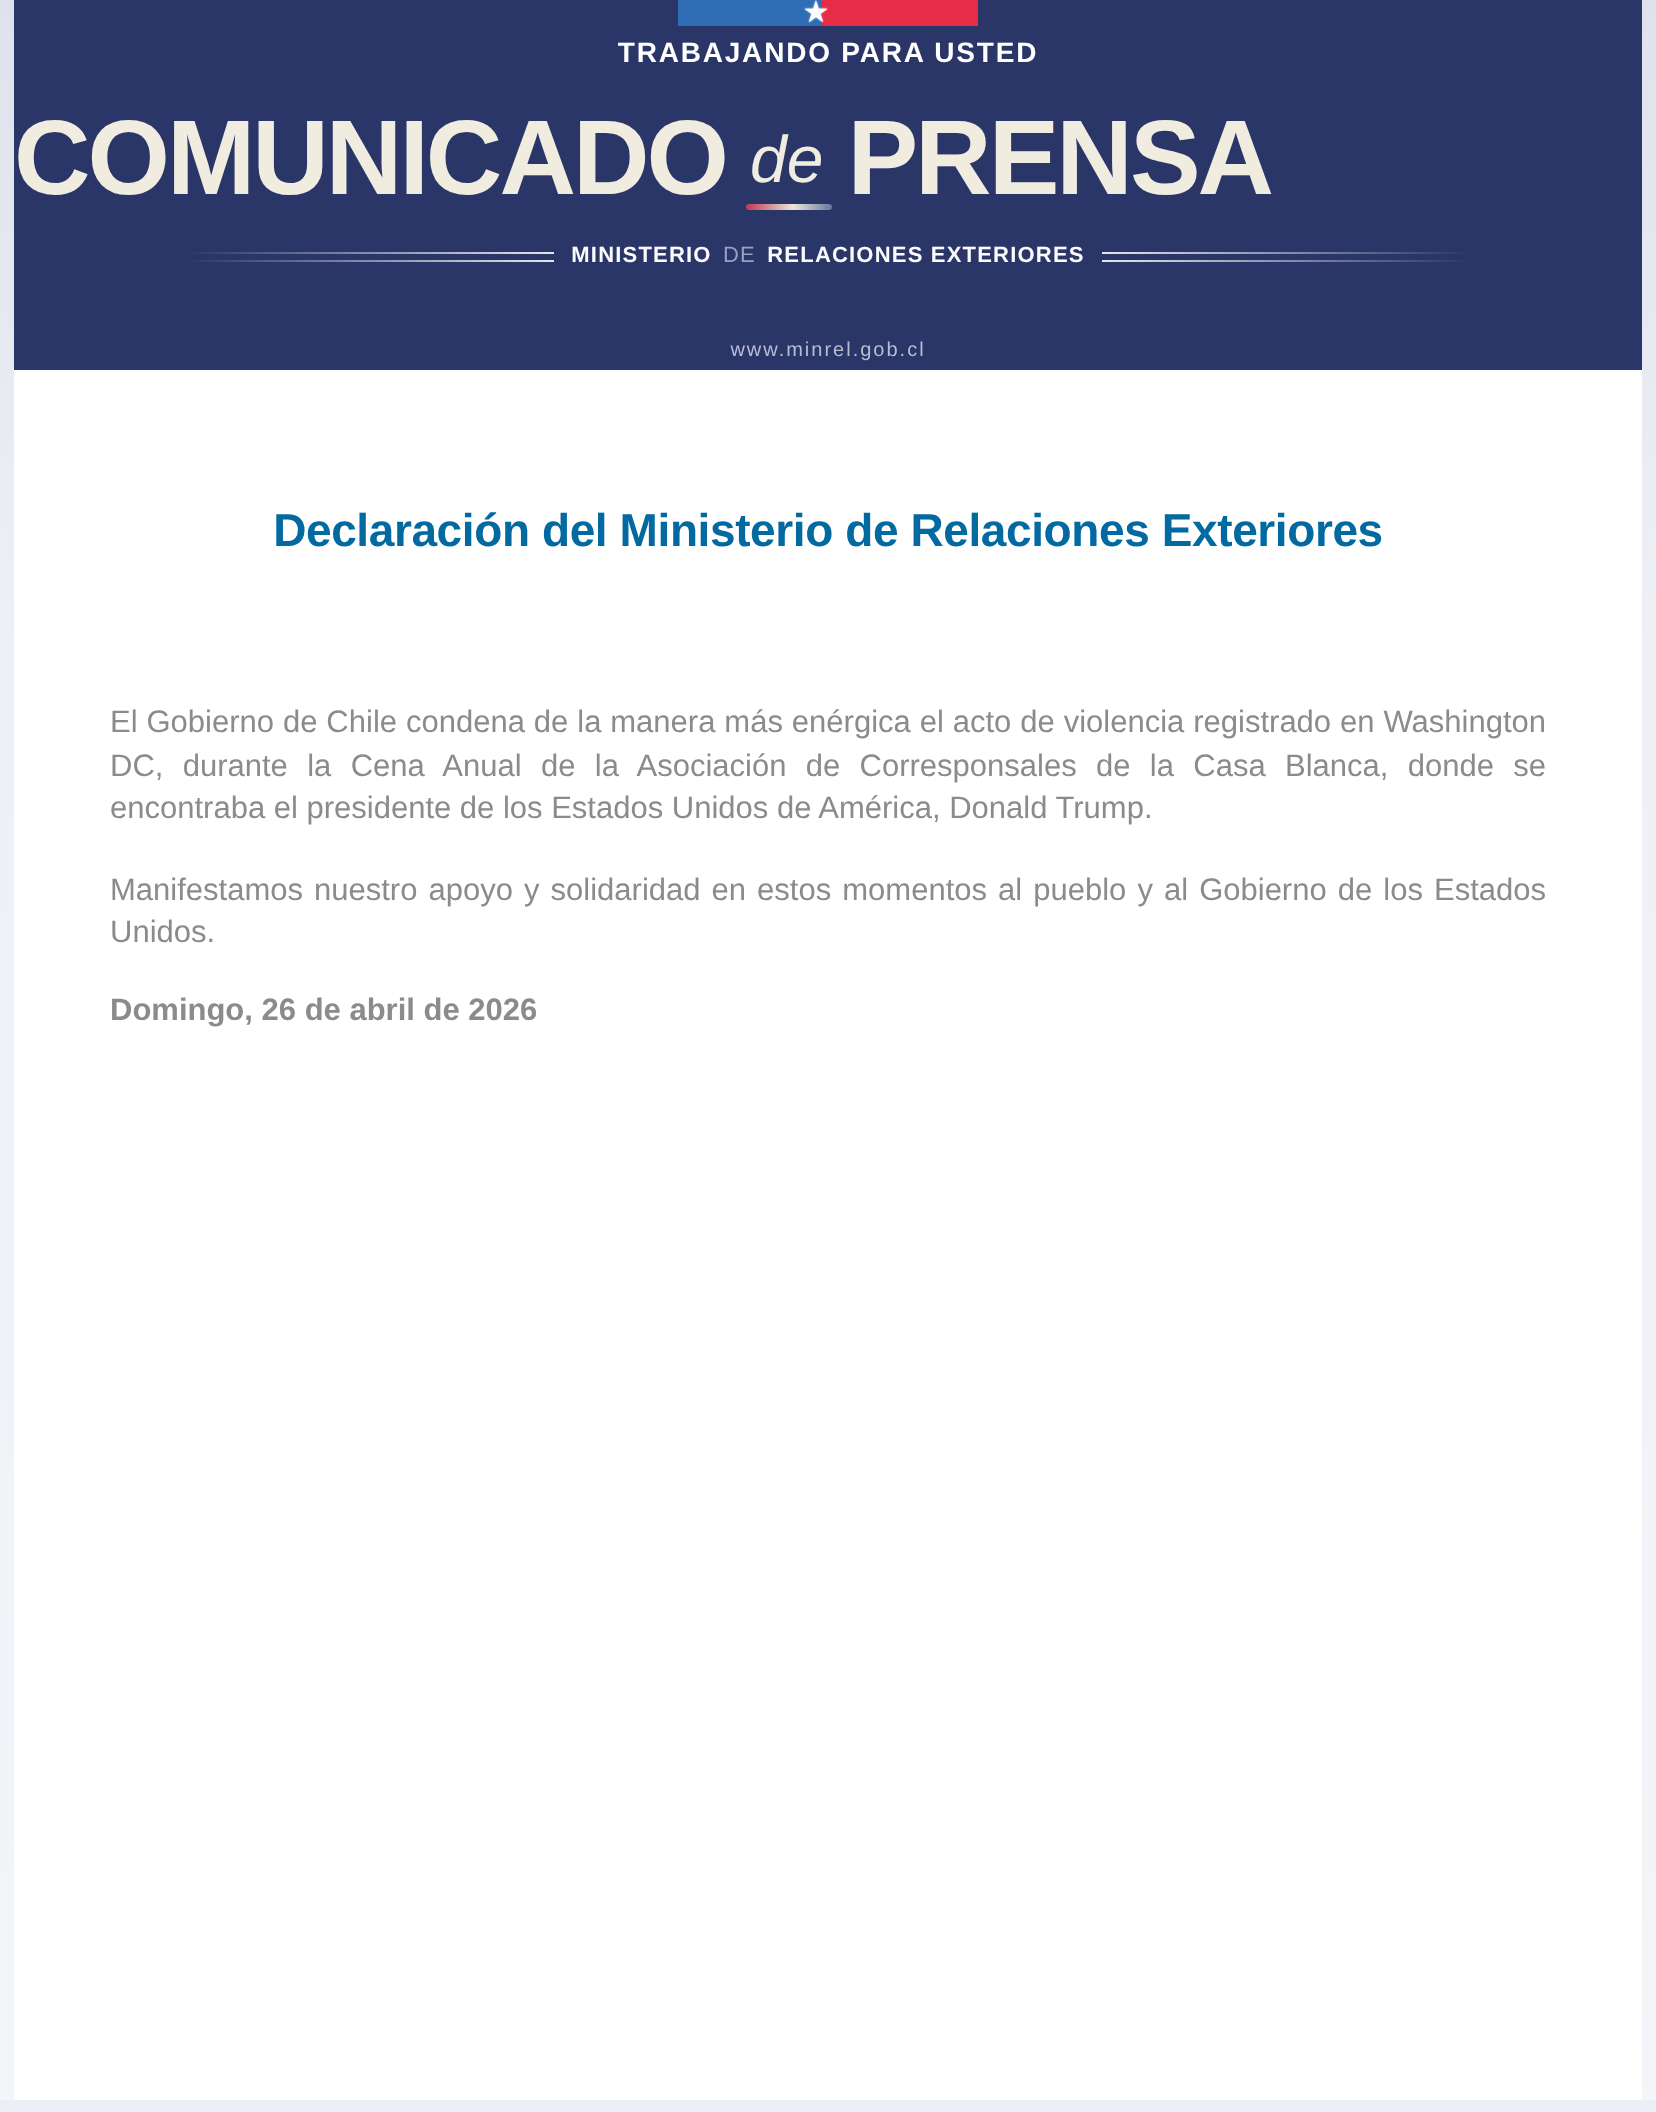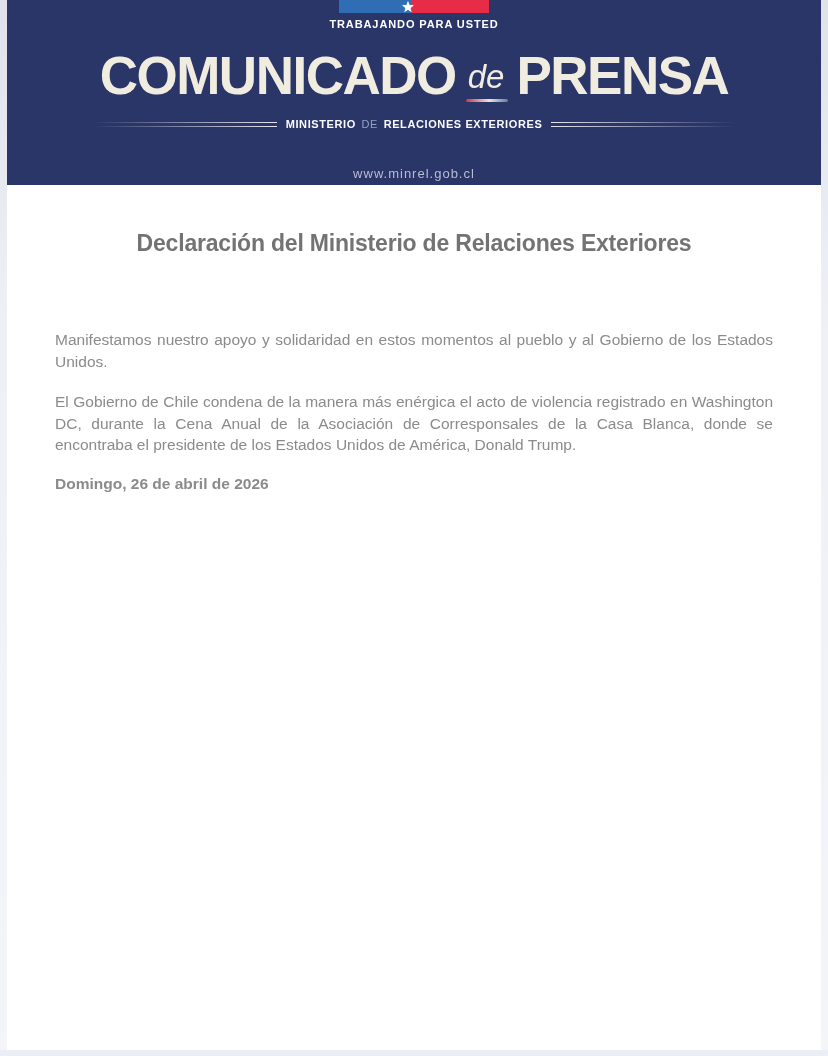--- a/index.html
+++ b/index.html
@@ -46,28 +46,27 @@
     left: 46%; top: 50%;
     transform: translate(-50%, -54%);
     color: #ffffff;
     font-size: 15px;
     line-height: 1;
     text-shadow: 0 0 1px #ffffff;
   }
   .tagline {
     margin-top: 5px;
     text-align: center;
-    font-size: 11px;
+    font-size: 14px;
     font-weight: bold;
     letter-spacing: 0.9px;
     color: #ffffff;
   }
   .main-title {
     margin-top: 19px;
-    text-align: center;
     font-weight: bold;
     font-size: 53px;
     line-height: 1.0;
     letter-spacing: -1.5px;
     color: #f0ece0;
     white-space: nowrap;
   }
   .de-wrap {
     display: inline-block;
     position: relative;
@@ -110,33 +109,33 @@
   }
   .ministry-text .de-small {
     color: #98a0c4;
     font-weight: normal;
     margin: 0 2px;
   }
   .website {
     position: absolute;
     left: 0; right: 0; bottom: 4px;
     text-align: center;
-    font-size: 13px;
+    font-size: 10px;
     letter-spacing: 1px;
     color: #b9bdd2;
   }
 
   
   .doc-body { position: absolute; left: 7px; right: 7px; top: 185px; }
   .doc-heading {
-    margin-top: 45px;
+    margin-top: 67px;
     text-align: center;
     font-size: 23px;
     font-weight: bold;
-    color: #737373;
+    color: #0369a1;
     letter-spacing: -0.2px;
   }
   .doc-content { margin: 72px 48px 0 48px; }
   .doc-content p {
     font-size: 15.5px;
     line-height: 1.39;
     color: #8b8b8b;
     text-align: justify;
     margin-bottom: 19px;
   }
@@ -183,20 +182,20 @@
         </div>
     </div>
 
     <div class="website">www.minrel.gob.cl</div>
   </div>
 
   <div class="doc-body">
     <div class="doc-heading">Declaración del Ministerio de Relaciones Exteriores</div>
 
     <div class="doc-content">
+      <p>El Gobierno de Chile condena de la manera más enérgica el acto de violencia registrado en Washington DC, durante la Cena Anual de la Asociación de Corresponsales de la Casa Blanca, donde se encontraba el presidente de los Estados Unidos de América, Donald Trump.</p>
       <p>Manifestamos nuestro apoyo y solidaridad en estos momentos al pueblo y al Gobierno de los Estados Unidos.</p>
-      <p>El Gobierno de Chile condena de la manera más enérgica el acto de violencia registrado en Washington DC, durante la Cena Anual de la Asociación de Corresponsales de la Casa Blanca, donde se encontraba el presidente de los Estados Unidos de América, Donald Trump.</p>
       <div class="date-line">Domingo, 26 de abril de 2026</div>
     </div>
   </div>
 
   <div class="edge-bottom"></div>
 </div>
 
 </body></html>

